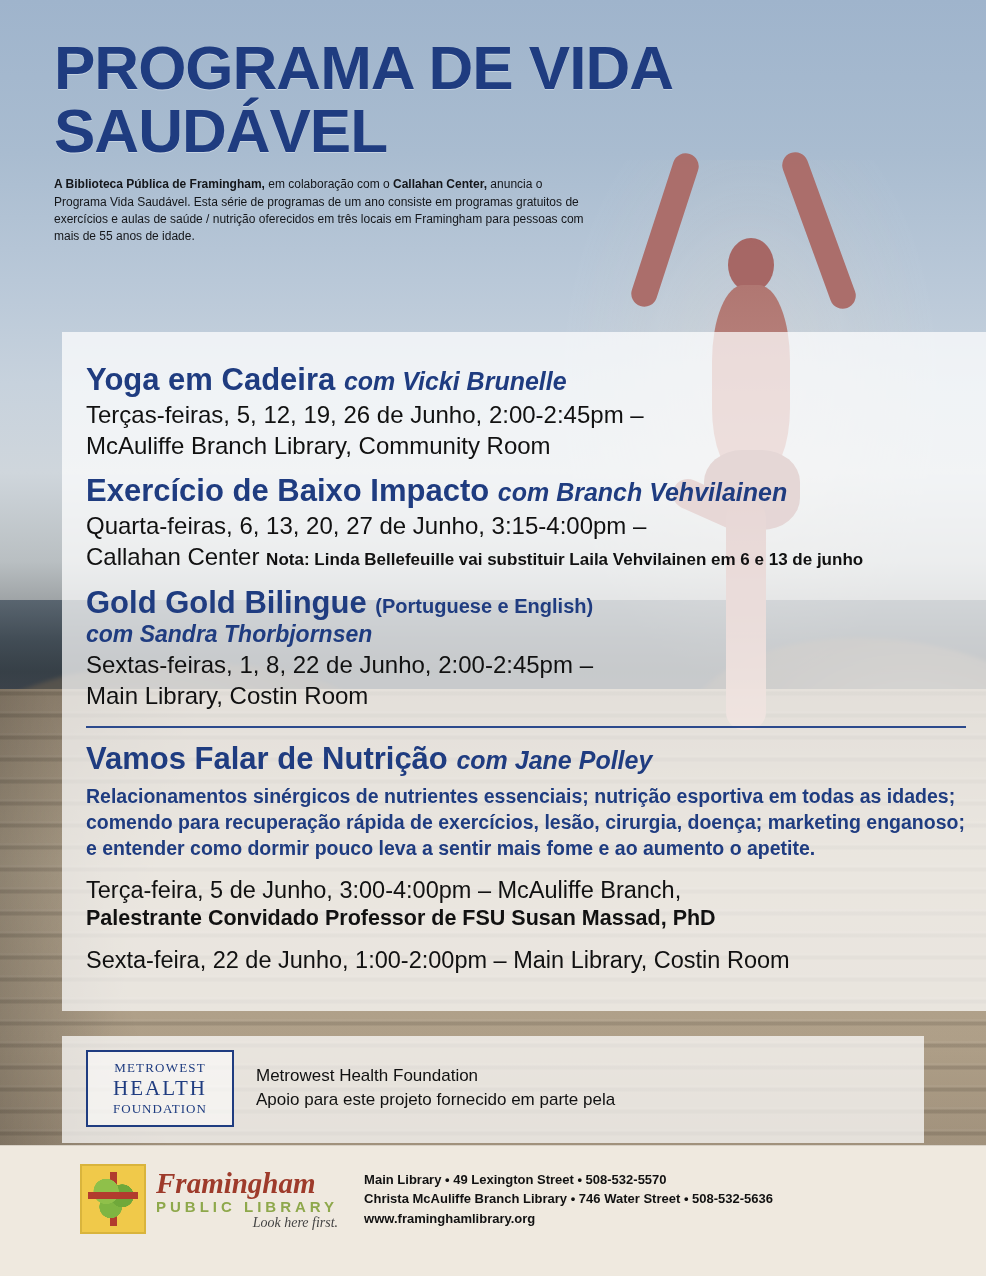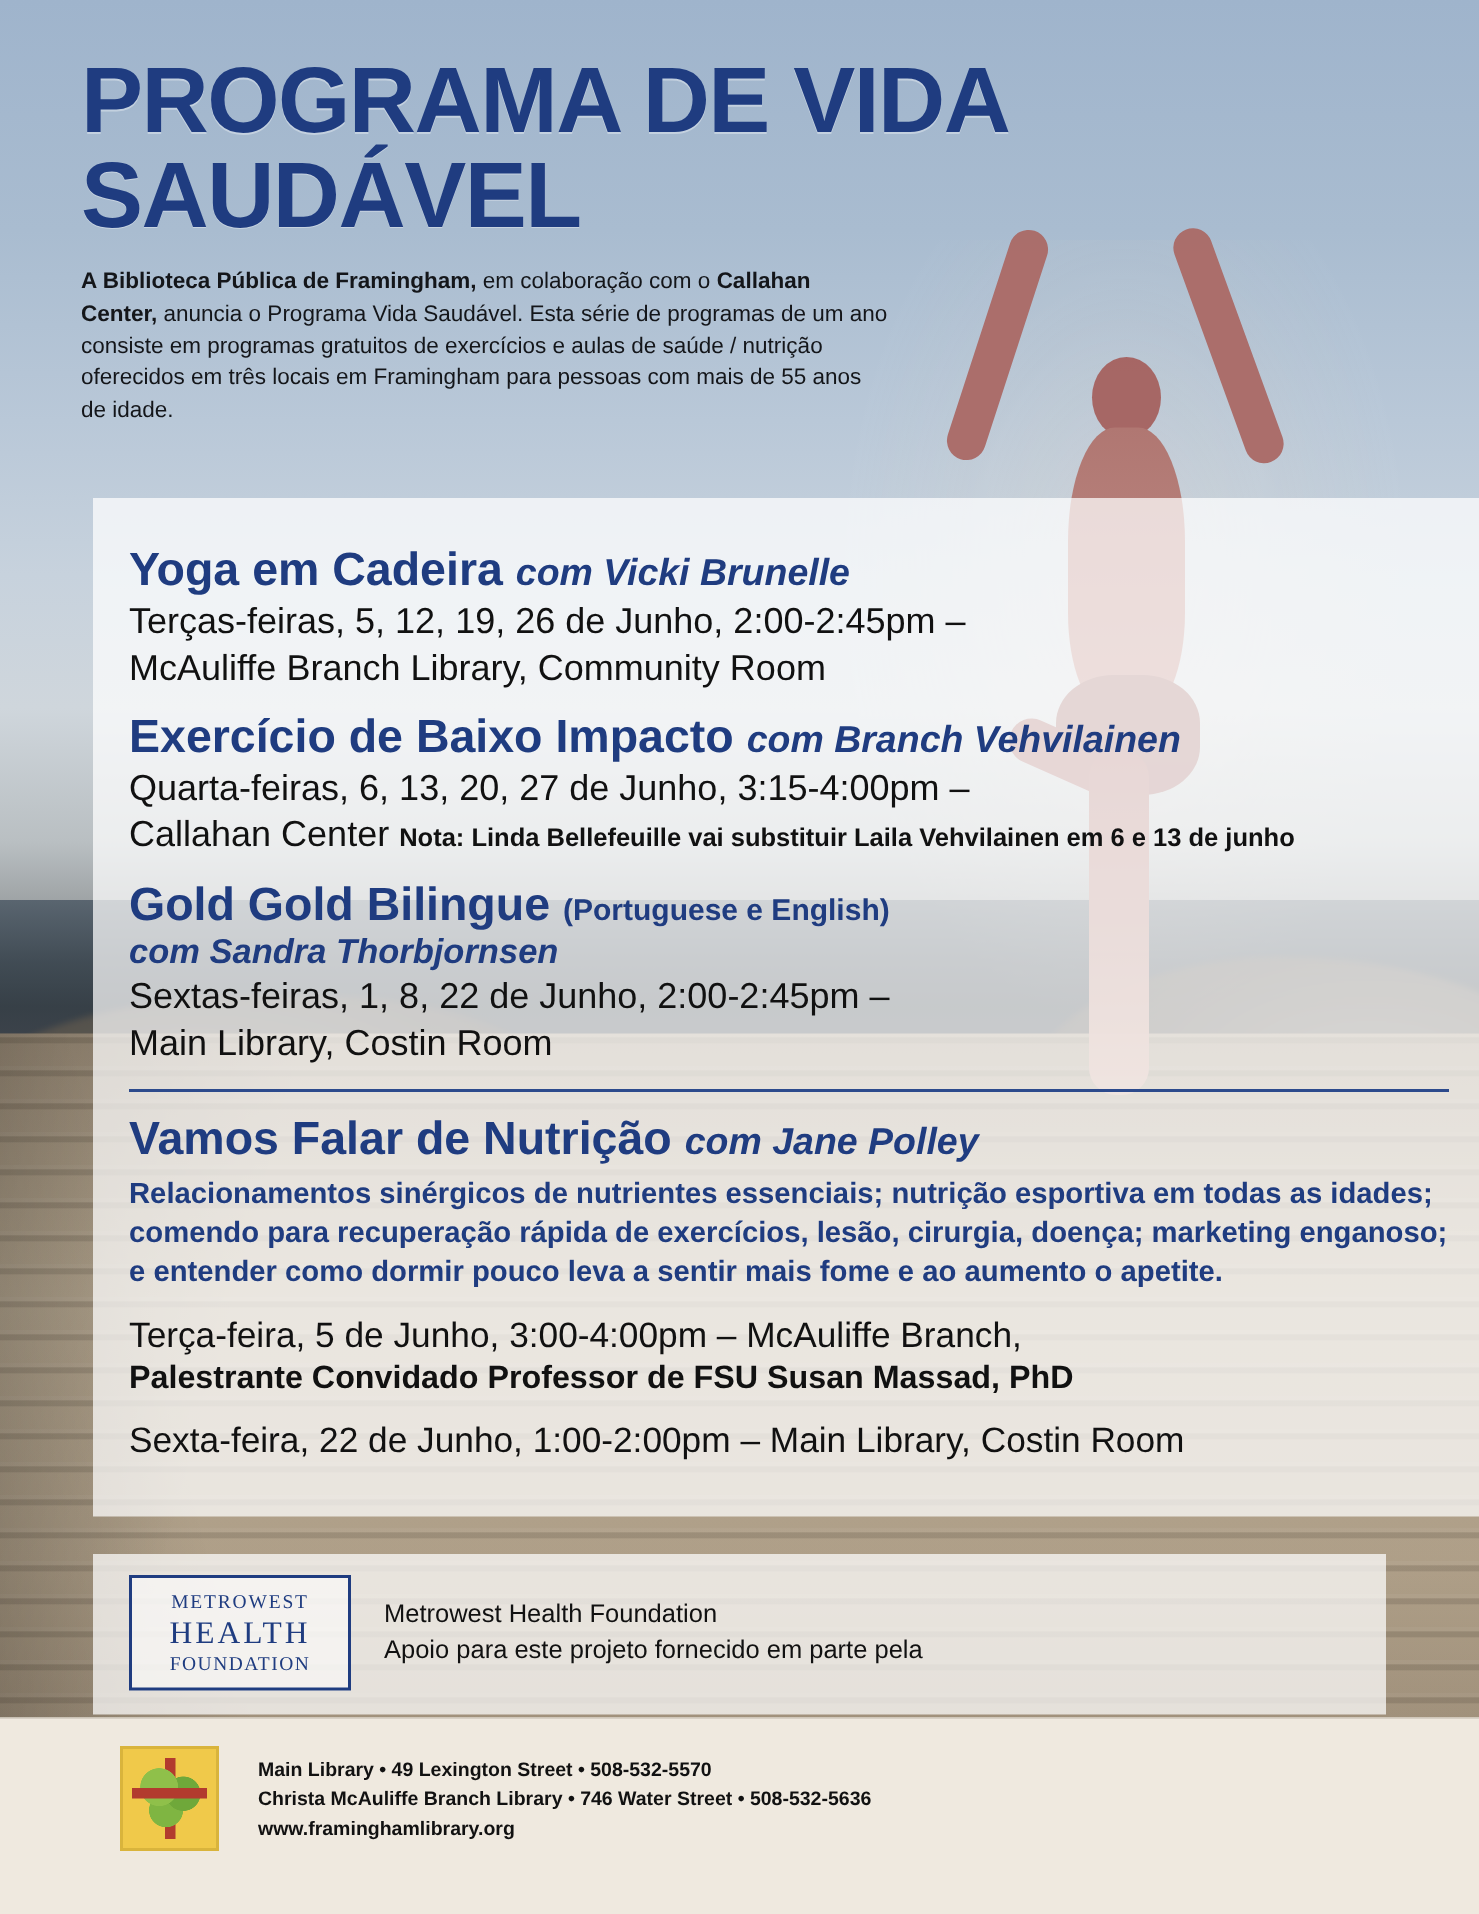--- a/index.html
+++ b/index.html
@@ -158,21 +158,21 @@
     font-size: 62px;
     font-weight: bold;
     color: #1f3c80;
     letter-spacing: -1px;
     line-height: 1.02;
     width: 720px;
     margin: 0 0 14px 0;
     text-shadow: 0 1px 0 rgba(255,255,255,.35);
   }
   .intro {
-    font-size: 15px;
+    font-size: 12px;
     line-height: 1.42;
     color: #14161a;
     width: 540px;
   }
   .intro b { font-weight: bold; }
 
   .panel-main {
     position: absolute;
     left: 62px;
     top: 332px;
@@ -432,20 +432,25 @@
       </div>
     </div>
   </div>
 
   <div class="footer">
     <div class="footer-inner">
       <div class="fpl-logo">
         <div class="fpl-mark">
           <div class="fpl-tree"></div>
         </div>
+        <div class="fpl-text">
+          <div class="fpl-1">Framingham</div>
+          <div class="fpl-2">PUBLIC LIBRARY</div>
+          <div class="fpl-3">Look here first.</div>
+        </div>
       </div>
       <div class="footer-contact">
         <div>Main Library • 49 Lexington Street • 508-532-5570</div>
         <div>Christa McAuliffe Branch Library • 746 Water Street • 508-532-5636</div>
         <div>www.framinghamlibrary.org</div>
       </div>
     </div>
   </div>
 
 </div>

